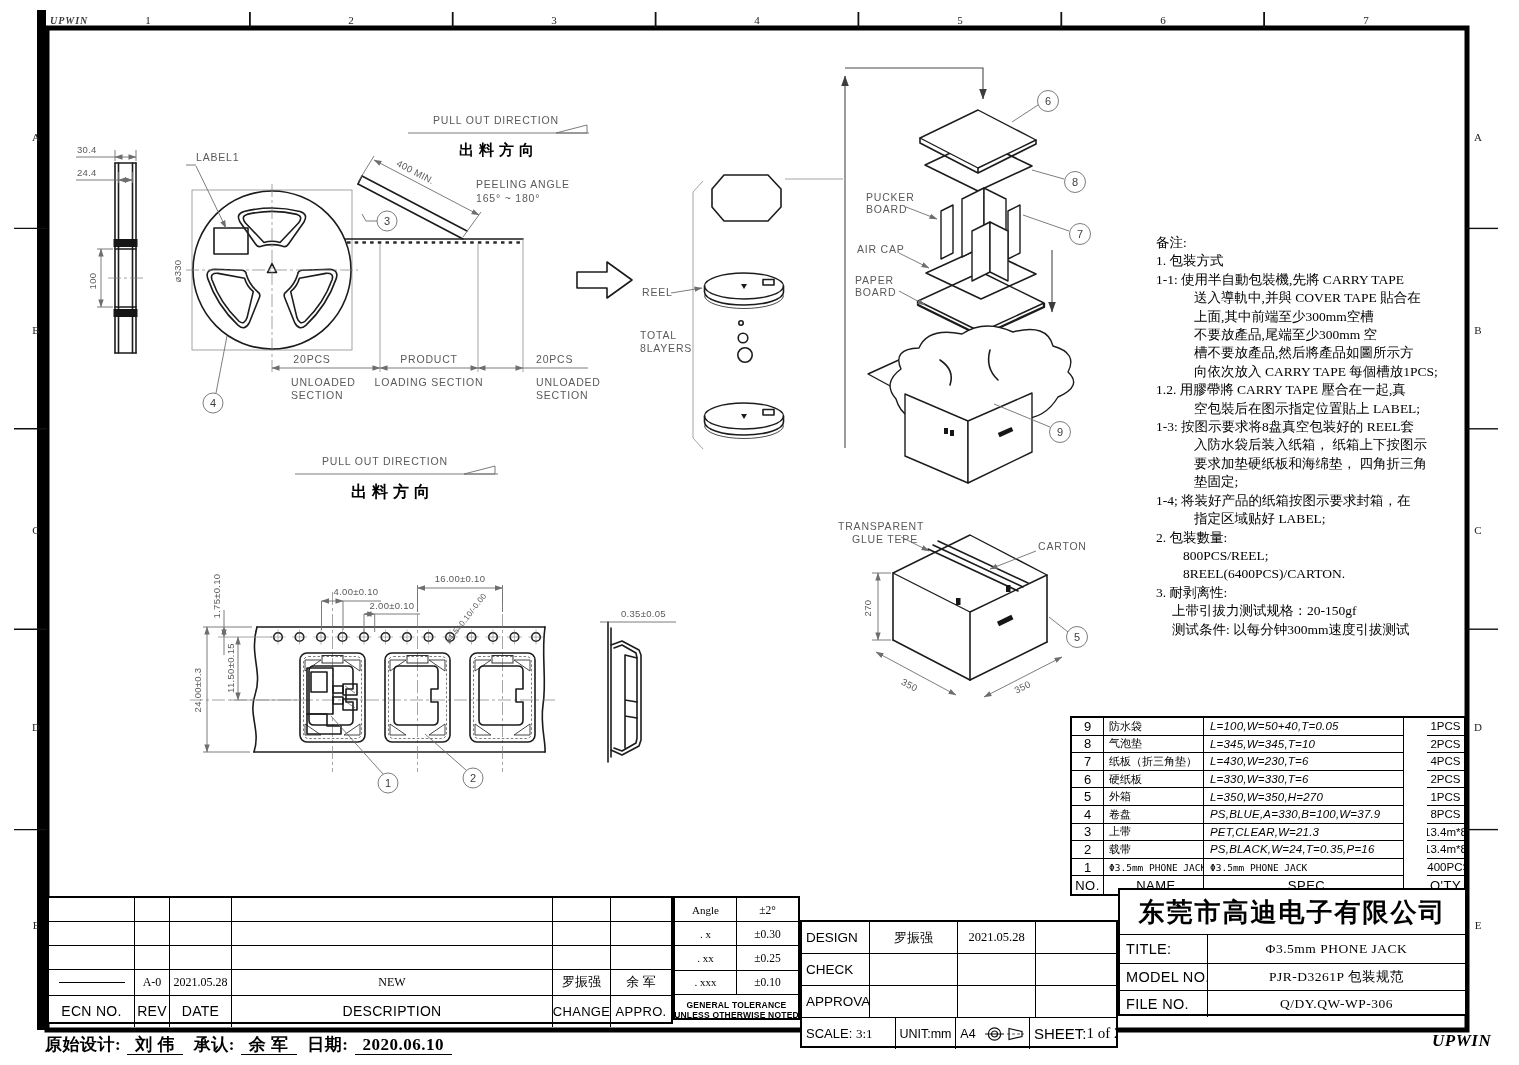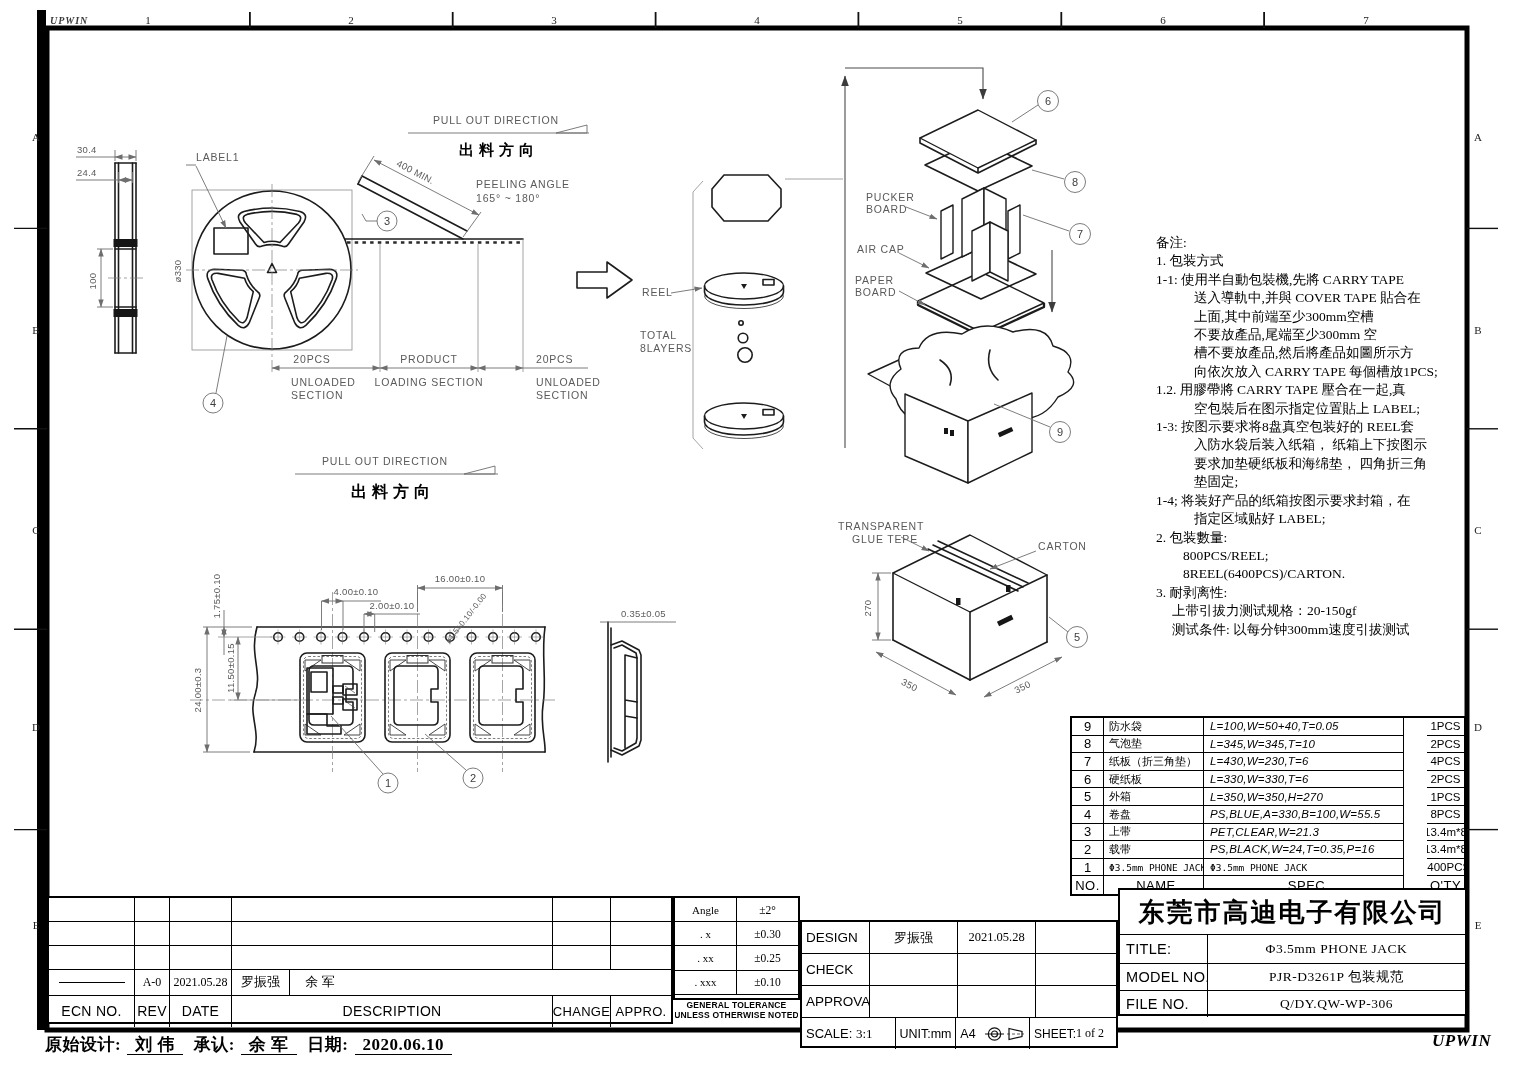--- a/index.html
+++ b/index.html
@@ -55,39 +55,39 @@
   .rev .c2{width:35px;justify-content:center;}
   .rev .c3{width:62px;justify-content:center;}
   .rev .c4{width:321px;justify-content:center;}
   .rev .c5{width:58px;justify-content:center;}
   .rev .c6{width:60px;justify-content:center;}
   .rev .hd{font-size:14px;letter-spacing:.3px;}
   .rev .val{font-size:12px;}
   .dashline{display:inline-block;width:66px;border-top:1.6px solid #000;}
 
   
-  .tol{left:673px;top:896px;width:127px;height:104px;display:flex;flex-direction:column;font-family:"Liberation Serif",serif;}
+  .tol{left:673px;top:896px;width:127px;height:124px;display:flex;flex-direction:column;font-family:"Liberation Serif",serif;}
   .tol .r{flex:0 0 23px;}
   .tol .r.f{flex:0 0 31px;}
   .tol .c1{width:62px;justify-content:center;font-size:11px;}
   .tol .c2{width:61px;justify-content:center;font-size:11.5px;}
   .tol .foot{width:100%;flex-direction:column;justify-content:center;font-family:"Liberation Sans",sans-serif;
              font-weight:700;font-size:8.5px;line-height:9.5px;letter-spacing:.2px;}
 
   
   .app{left:800px;top:896px;width:318px;height:128px;display:flex;flex-direction:column;margin-top:24px;}
   .app .r{flex:0 0 31px;}
   .app .c1{width:68px;padding-left:4px;font-size:13.5px;}
   .app .c2{width:88px;justify-content:center;font-size:13px;}
   .app .c3{width:78px;justify-content:center;font-size:12.5px;}
   .app .c4{width:80px;}
   .app .b1{width:94px;padding-left:4px;font-size:13px;}
   .app .b2{width:60px;justify-content:center;font-size:12.5px;}
   .app .b3{width:74px;justify-content:center;gap:9px;font-size:12.5px;}
-  .app .b4{width:86px;padding-left:4px;font-size:12px;}
+  .app .b4{width:86px;padding-left:4px;font-size:15px;}
 
   
   .ttl{left:1118px;top:888px;width:349px;height:128px;display:flex;flex-direction:column;}
   .ttl .r.co{flex:0 0 44px;justify-content:center;}
   .ttl .r.co>div{width:100%;justify-content:center;border-right:none;}
   .ttl .company{font-family:"Liberation Serif",serif;font-weight:700;font-size:26px;letter-spacing:2px;}
   .ttl .r.li{flex:0 0 28px;}
   .ttl .r.li2{flex:0 0 26px;}
   .ttl .lc{width:88px;padding-left:6px;font-size:14.5px;letter-spacing:.3px;}
   .ttl .vc{width:257px;justify-content:center;font-size:13.5px;font-family:"Liberation Serif",serif;letter-spacing:.5px;}
@@ -508,21 +508,21 @@
   <div class="no">6</div>
   <div class="nm">硬纸板</div>
   <div class="sp">L=330,W=330,T=6</div>
   <div class="qt">2PCS</div>
   <div class="no">5</div>
   <div class="nm">外箱</div>
   <div class="sp">L=350,W=350,H=270</div>
   <div class="qt">1PCS</div>
   <div class="no">4</div>
   <div class="nm">卷盘</div>
-  <div class="sp">PS,BLUE,A=330,B=100,W=55.5</div>
+  <div class="sp">PS,BLUE,A=330,B=100,W=37.9</div>
   <div class="qt">8PCS</div>
   <div class="no">3</div>
   <div class="nm">上带</div>
   <div class="sp">PET,CLEAR,W=21.3</div>
   <div class="qt">13.4m*8</div>
   <div class="no">2</div>
   <div class="nm">载带</div>
   <div class="sp">PS,BLACK,W=24,T=0.35,P=16</div>
   <div class="qt">13.4m*8</div>
   <div class="no">1</div>
@@ -559,20 +559,21 @@
         <div class="c4"></div>
         <div class="c5"></div>
         <div class="c6"></div>
       </div>
   <div class="r" style="flex:0 0 24.5px">
     <div class="c1">
           <span class="dashline"></span>
         </div>
     <div class="c2 val serif">A-0</div>
     <div class="c3 val serif">2021.05.28</div>
+    <div class="c4 val serif">NEW</div>
     <div class="c5" style="font-size:13px">罗振强</div>
     <div class="c6" style="font-size:13px">余 军</div>
   </div>
   <div class="r h">
     <div class="c1 hd">ECN  NO.</div>
     <div class="c2 hd">REV</div>
     <div class="c3 hd">DATE</div>
     <div class="c4 hd">DESCRIPTION</div>
     <div class="c5 hd" style="font-size:13px">CHANGE</div>
     <div class="c6 hd" style="font-size:13px">APPRO.</div>

